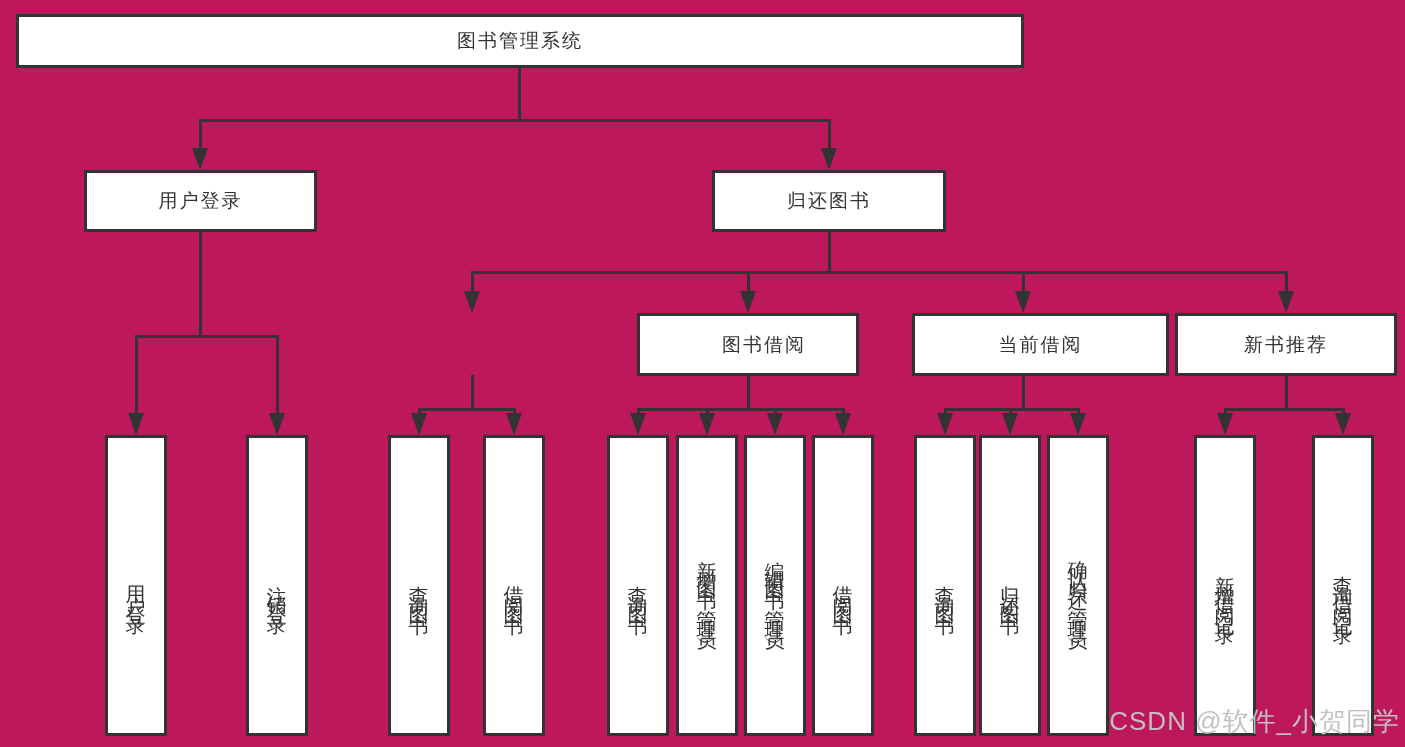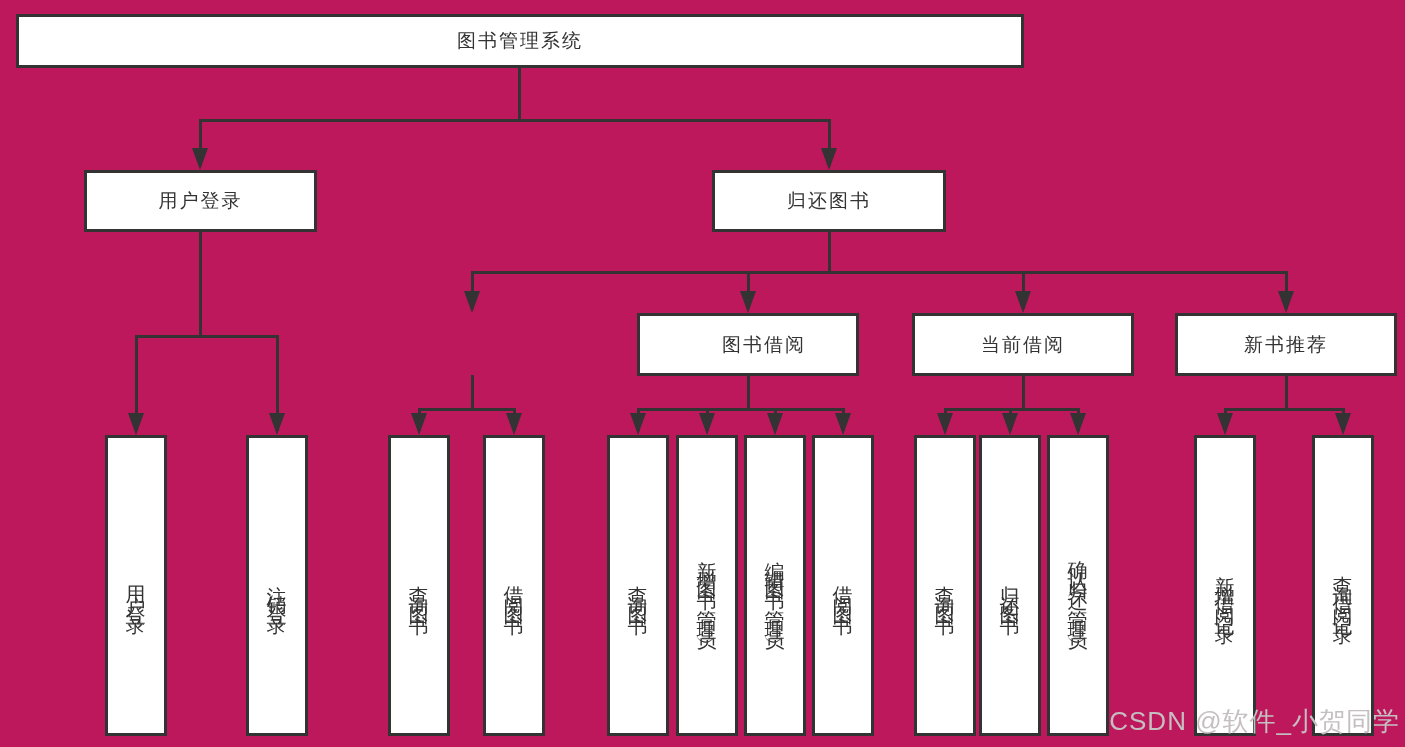--- a/index.html
+++ b/index.html
@@ -61,21 +61,21 @@
 <body>
 
 <div id="canvas">
 
   <div class="box" style="left:16px; top:14px; width:1008px; height:54px;">图书管理系统</div>
 
   <div class="box" style="left:84px; top:170px; width:233px; height:62px;">用户登录</div>
   <div class="box" style="left:712px; top:170px; width:234px; height:62px;">归还图书</div>
 
   <div class="box" style="left:637px; top:313px; width:222px; height:63px;padding-left:32px;">图书借阅</div>
-  <div class="box" style="left:912px; top:313px; width:222px; height:63px;">当前借阅</div>
+  <div class="box" style="left:912px; top:313px; width:257px; height:63px;">当前借阅</div>
   <div class="box" style="left:1175px; top:313px; width:222px; height:63px;">新书推荐</div>
 
   <div class="box vbox" style="left:105px; top:435px; width:62px; height:301px;">用户登录</div>
   <div class="box vbox" style="left:246px; top:435px; width:62px; height:301px;">注销登录</div>
 
   <div class="box vbox" style="left:388px; top:435px; width:62px; height:301px;">查询图书</div>
   <div class="box vbox" style="left:483px; top:435px; width:62px; height:301px;">借阅图书</div>
 
   <div class="box vbox" style="left:607px; top:435px; width:62px; height:301px;">查询图书</div>
   <div class="box vbox" style="left:676px; top:435px; width:62px; height:301px;">新增图书（管理员）</div>

